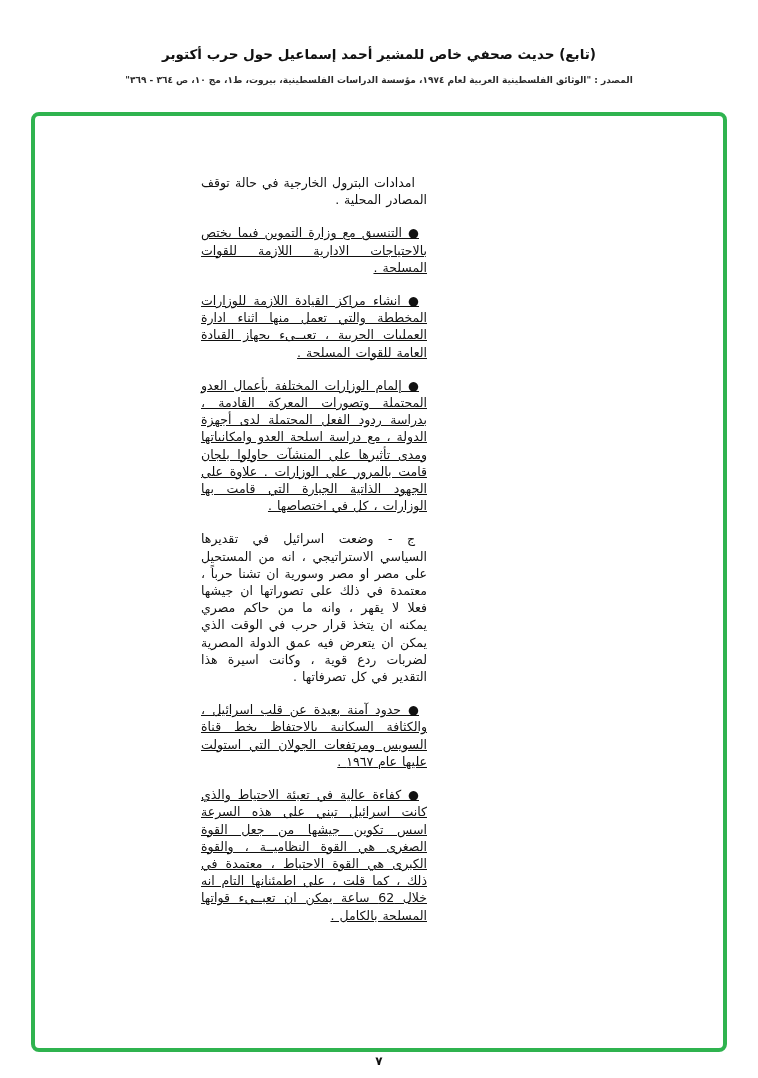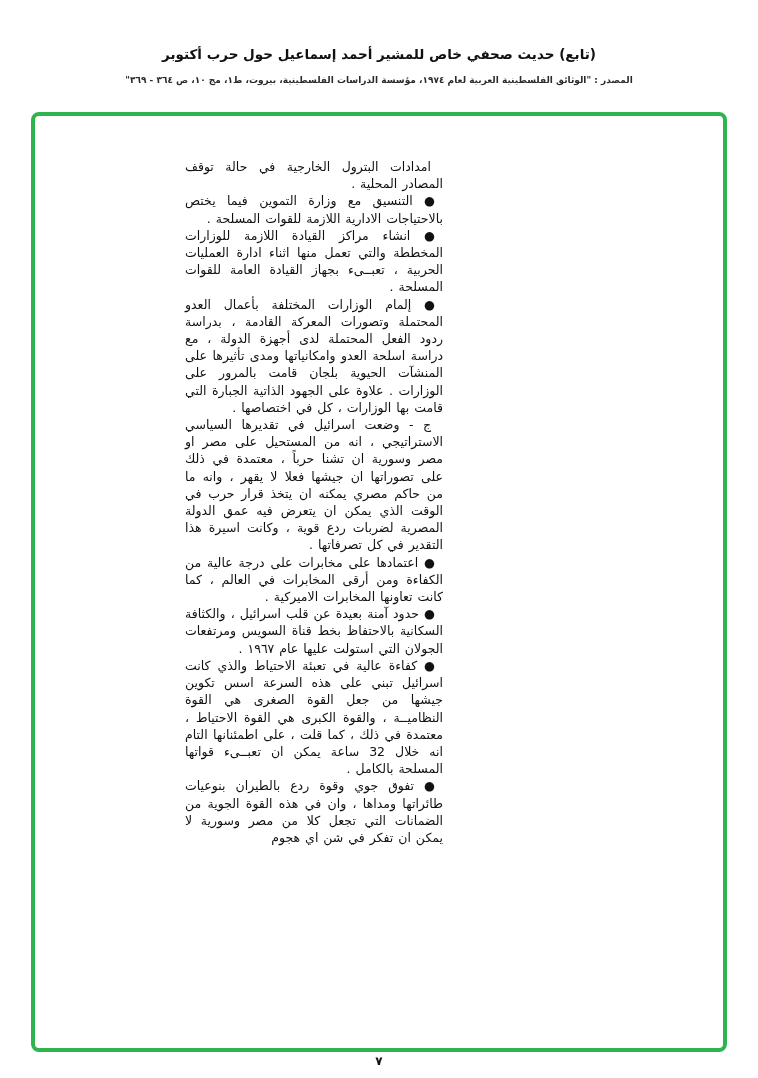--- a/index.html
+++ b/index.html
@@ -53,27 +53,28 @@
     left: 150px;
     top: 42px;
     width: 258px;
     direction: rtl;
     text-align: justify;
     font-size: 12.5px;
     line-height: 17.2px;
     color: #111111;
   }
   .text-column p {
-    margin: 0;
+    margin: 16px;
     padding: 0;
     text-indent: 12px;
     word-spacing: 1px;
   }
   .text-column p.bullet {
     text-indent: 8px;
+    text-decoration: underline;
   }
   .footer {
     position: absolute;
     top: 1054px;
     left: 0;
     right: 0;
     text-align: center;
     font-size: 12px;
     font-weight: bold;
     color: #111111;
@@ -86,26 +87,24 @@
 
   <div class="header-title">(تابع) حديث صحفي خاص للمشير أحمد إسماعيل حول حرب أكتوبر</div>
 
   <div class="header-source">المصدر : "الوثائق الفلسطينية العربية لعام ١٩٧٤، مؤسسة الدراسات الفلسطينية، بيروت، ط١، مج ١٠، ص ٣٦٤ - ٣٦٩"</div>
 
   <div class="frame" style="border-color: rgb(47, 179, 79);">
     <div class="text-column">
         <p>امدادات البترول الخارجية في حالة توقف المصادر المحلية .</p>
         <p class="bullet">● التنسيق مع وزارة التموين فيما يختص بالاحتياجات الادارية اللازمة للقوات المسلحة .</p>
         <p class="bullet">● انشاء مراكز القيادة اللازمة للوزارات المخططة والتي تعمل منها اثناء ادارة العمليات الحربية ، تعبــىء بجهاز القيادة العامة للقوات المسلحة .</p>
-        <p class="bullet">● إلمام الوزارات المختلفة بأعمال العدو المحتملة وتصورات المعركة القادمة ، بدراسة ردود الفعل المحتملة لدى أجهزة الدولة ، مع دراسة اسلحة العدو وامكانياتها ومدى تأثيرها على المنشآت الحيوية بلجان قامت بالمرور على الوزارات . علاوة على الجهود الذاتية الجبارة التي قامت بها الوزارات ، كل في اختصاصها .</p>
+        <p class="bullet">● إلمام الوزارات المختلفة بأعمال العدو المحتملة وتصورات المعركة القادمة ، بدراسة ردود الفعل المحتملة لدى أجهزة الدولة ، مع دراسة اسلحة العدو وامكانياتها ومدى تأثيرها على المنشآت حاولوا بلجان قامت بالمرور على الوزارات . علاوة على الجهود الذاتية الجبارة التي قامت بها الوزارات ، كل في اختصاصها .</p>
         <p>ج - وضعت اسرائيل في تقديرها السياسي الاستراتيجي ، انه من المستحيل على مصر او مصر وسورية ان تشنا حرباً ، معتمدة في ذلك على تصوراتها ان جيشها فعلا لا يقهر ، وانه ما من حاكم مصري يمكنه ان يتخذ قرار حرب في الوقت الذي يمكن ان يتعرض فيه عمق الدولة المصرية لضربات ردع قوية ، وكانت اسيرة هذا التقدير في كل تصرفاتها .</p>
-        <p class="bullet">● اعتمادها على مخابرات على درجة عالية من الكفاءة ومن أرقى المخابرات في العالم ، كما كانت تعاونها المخابرات الاميركية .</p>
         <p class="bullet">● حدود آمنة بعيدة عن قلب اسرائيل ، والكثافة السكانية بالاحتفاظ بخط قناة السويس ومرتفعات الجولان التي استولت عليها عام ١٩٦٧ .</p>
-        <p class="bullet">● كفاءة عالية في تعبئة الاحتياط والذي كانت اسرائيل تبني على هذه السرعة اسس تكوين جيشها من جعل القوة الصغرى هي القوة النظاميــة ، والقوة الكبرى هي القوة الاحتياط ، معتمدة في ذلك ، كما قلت ، على اطمئنانها التام انه خلال 32 ساعة يمكن ان تعبــىء قواتها المسلحة بالكامل .</p>
-        <p class="bullet">● تفوق جوي وقوة ردع بالطيران بنوعيات طائراتها ومداها ، وان في هذه القوة الجوية من الضمانات التي تجعل كلا من مصر وسورية لا يمكن ان تفكر في شن اي هجوم</p>
+        <p class="bullet">● كفاءة عالية في تعبئة الاحتياط والذي كانت اسرائيل تبني على هذه السرعة اسس تكوين جيشها من جعل القوة الصغرى هي القوة النظاميــة ، والقوة الكبرى هي القوة الاحتياط ، معتمدة في ذلك ، كما قلت ، على اطمئنانها التام انه خلال 62 ساعة يمكن ان تعبــىء قواتها المسلحة بالكامل .</p>
       </div>
   </div>
 
   <div class="footer">
     <span>٧</span>
   </div>
 
 </div>
 
 </body></html>

